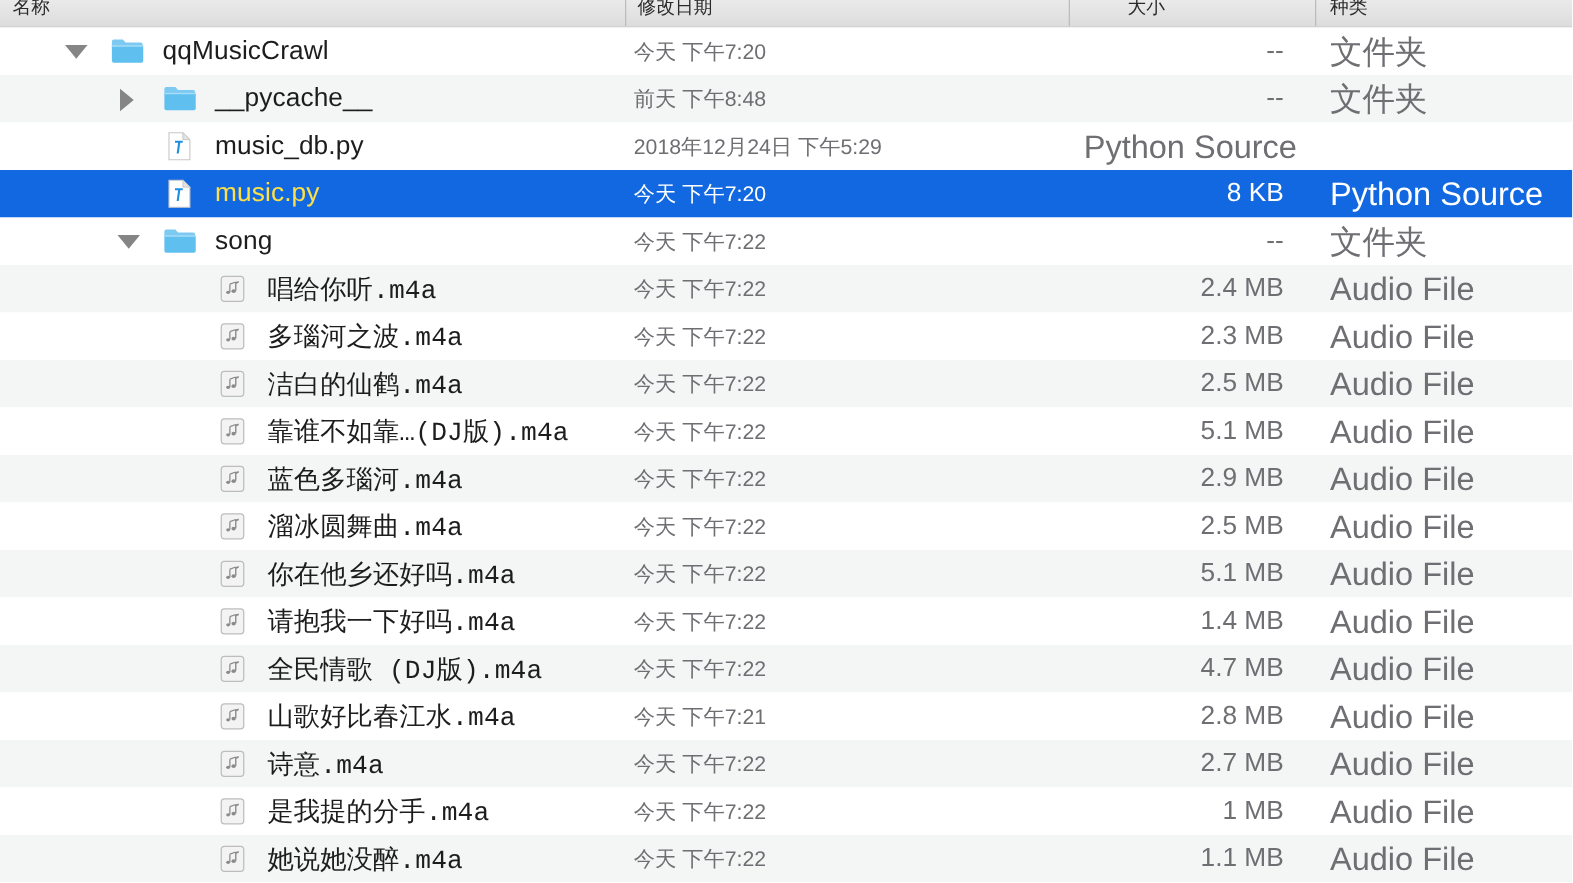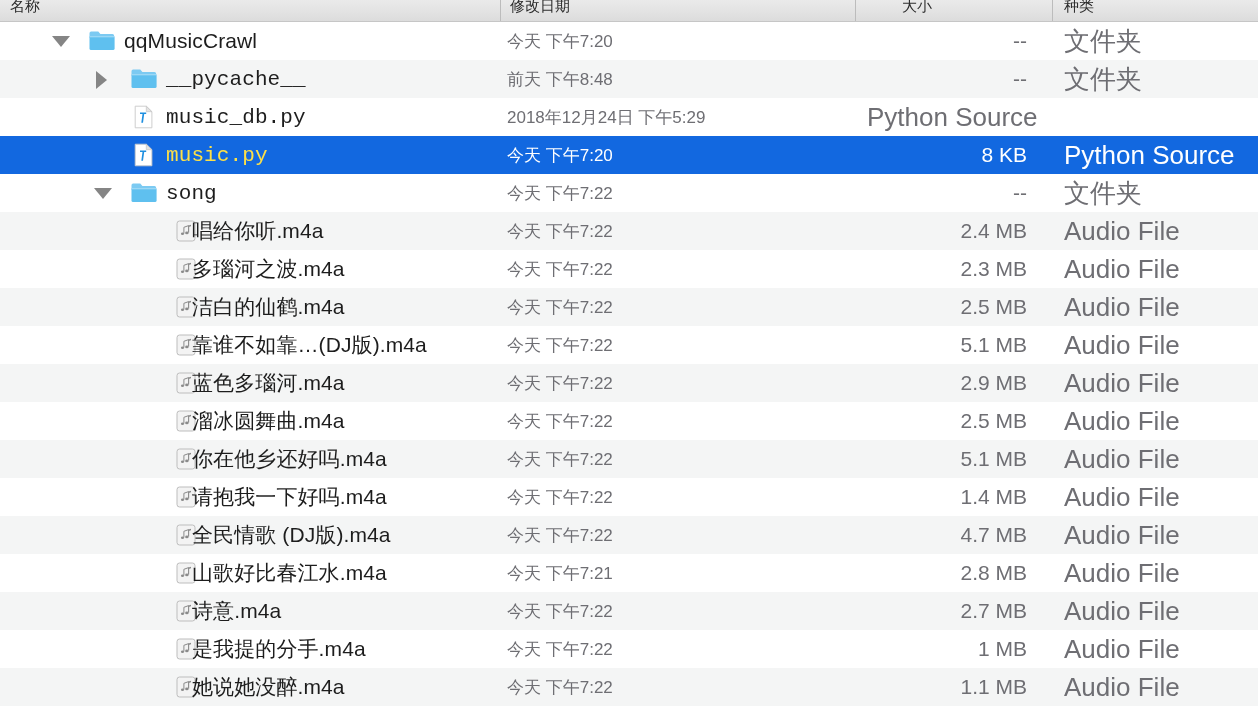--- a/index.html
+++ b/index.html
@@ -129,35 +129,36 @@
     position: absolute;
     width: 28px;
     height: 24px;
   }
   .ficon svg { display: block; }
 
   .name-label {
     position: absolute;
     font-size: 21px;
     letter-spacing: 0.1px;
+    margin-left: 6px;
   }
   .row.selected .name-label { color: #fde047; }
 
   
   .tw-l1 { left: 52px; top: 14px; }
   .tw-l2 { left: 94px; top: 14px; }
   .tw-l2.closed { left: 96px; top: 11px; }
 
   .ic-l1 { left: 88px; top: 7px; }
   .ic-l2 { left: 130px; top: 7px; }
   .ic-l3 { left: 172px; top: 7px; }
 
   .lb-l1 { left: 124px; }
-  .lb-l2 { left: 166px; font-family: Liberation Mono, monospace; }
-  .lb-l3 { left: 192px; }
+  .lb-l2 { left: 166px; }
+  .lb-l3 { left: 208px; font-family: Liberation Mono, monospace; }
 </style>
 </head>
 <body>
 
 <div id="finder-window">
 
   <div class="col-header">
     <div class="hcell" style="left:10px;">名称</div>
     <div class="hdiv" style="left:500px;"></div>
     <div class="hcell" style="left:510px;">修改日期</div>

